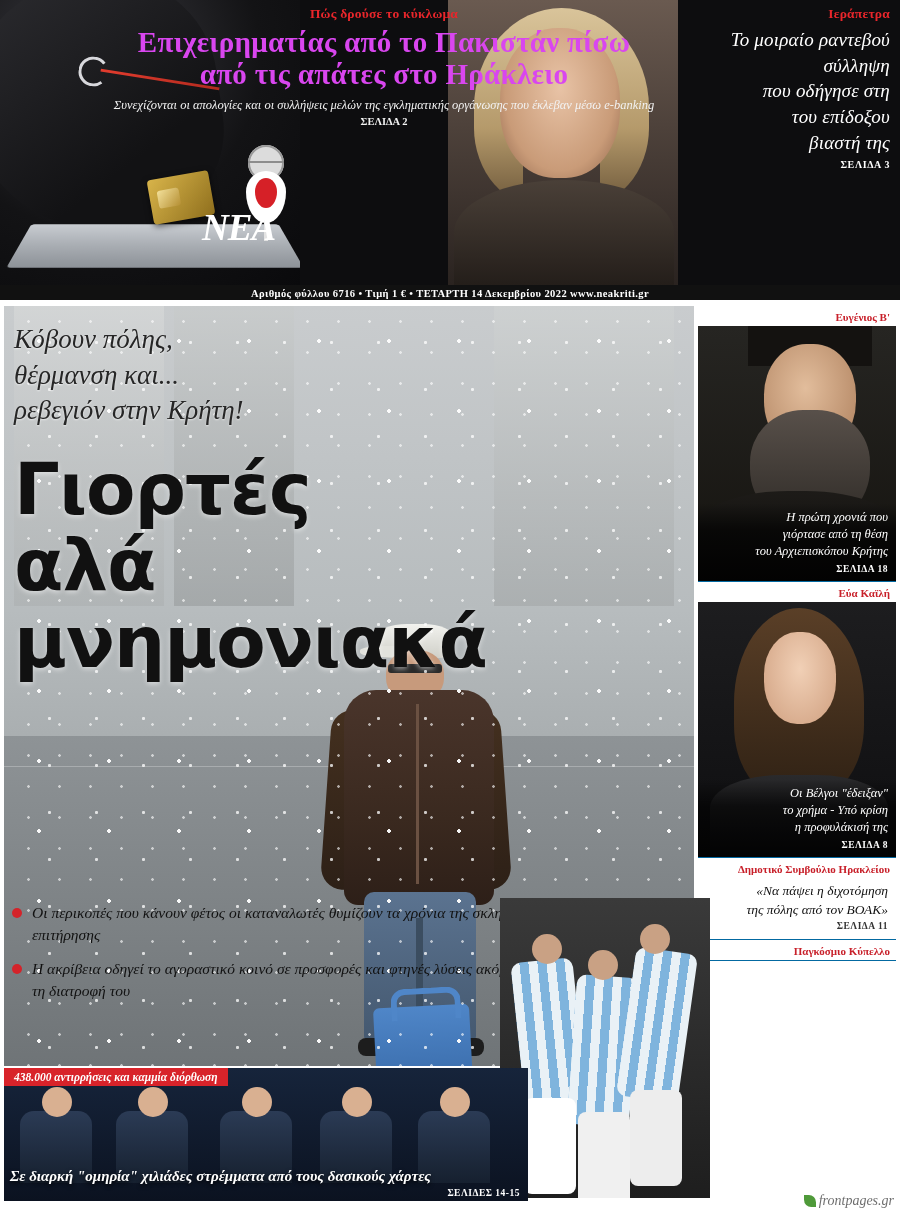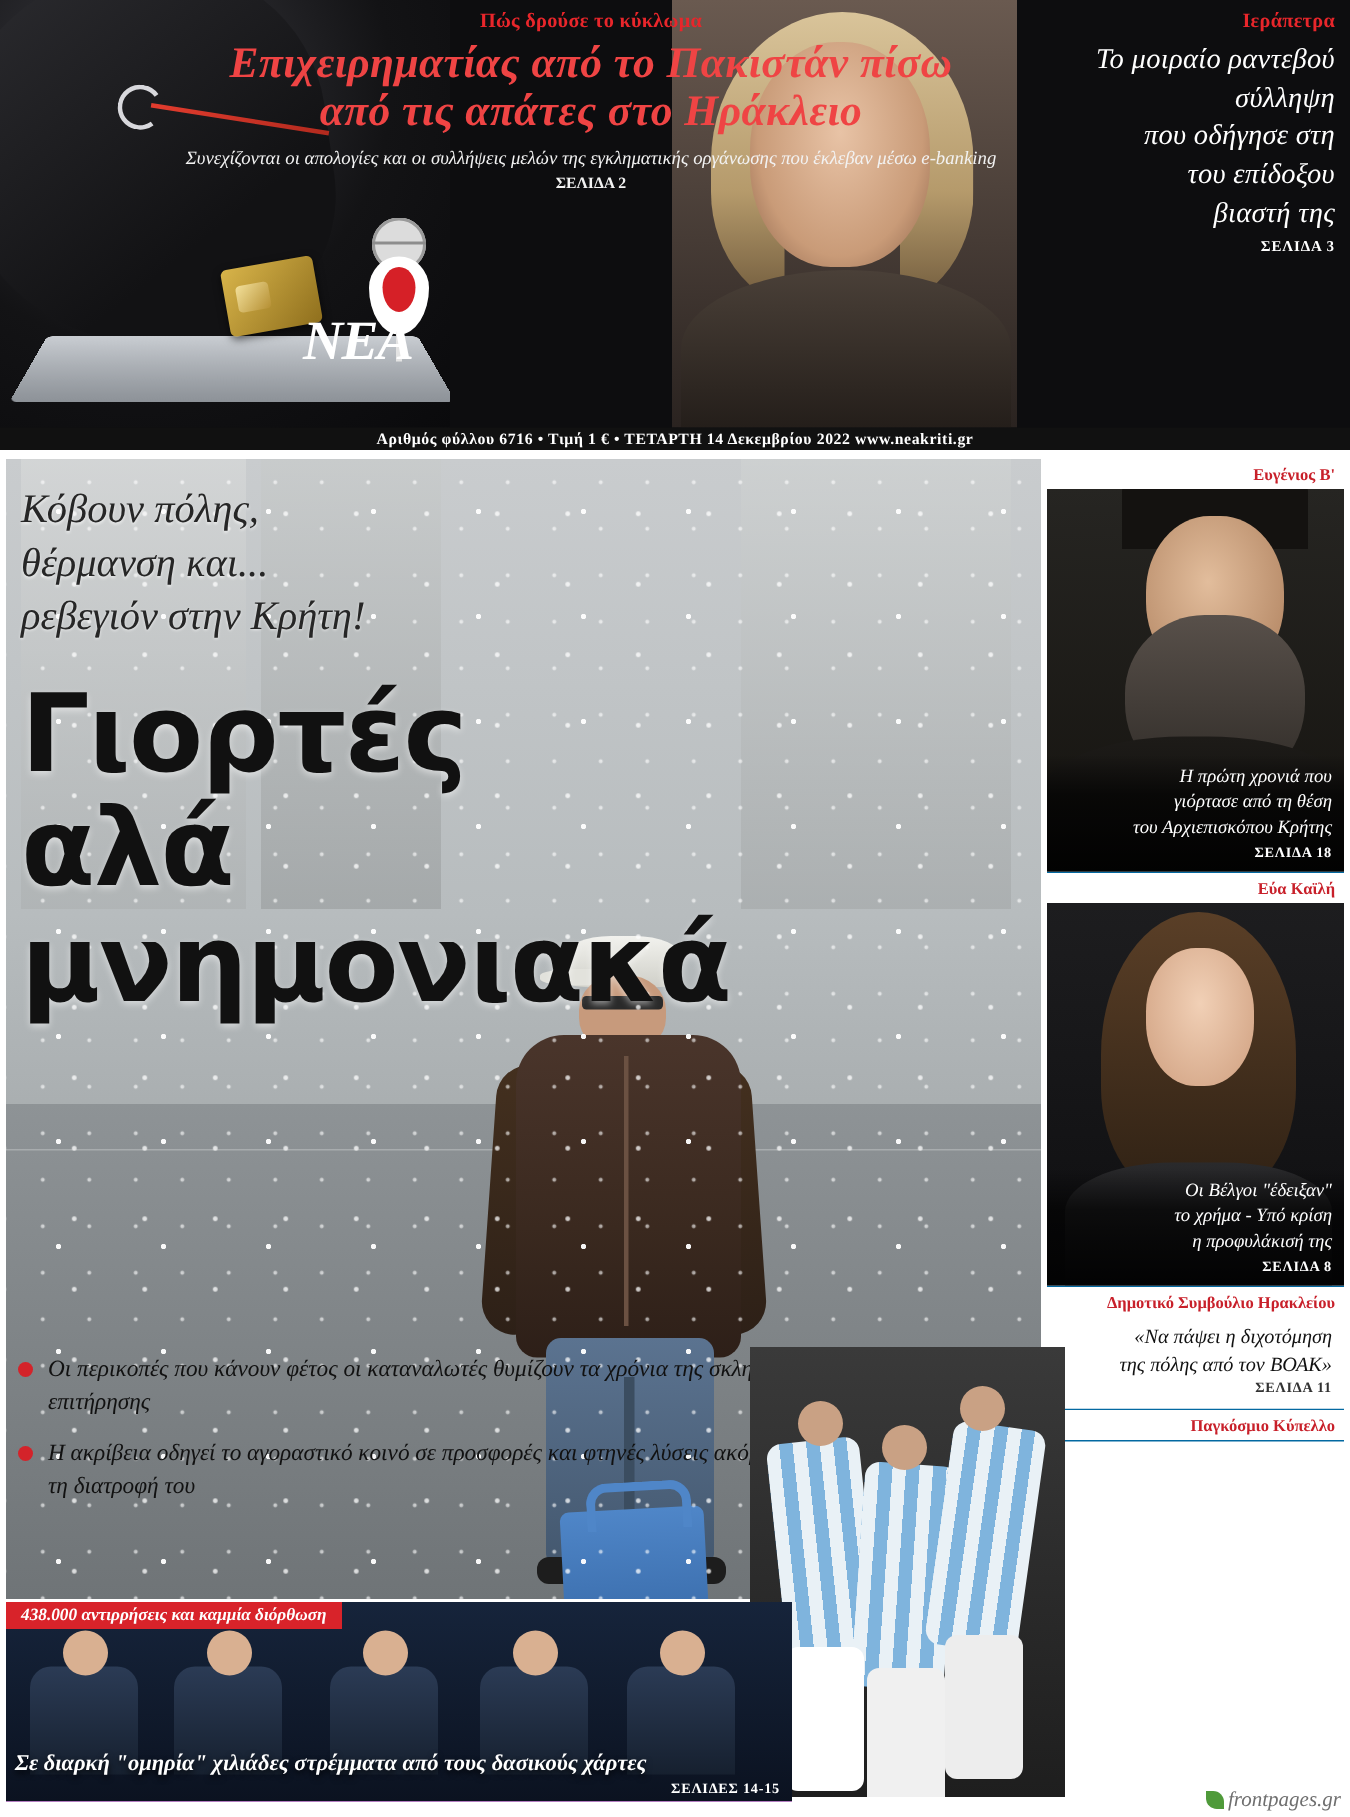--- a/index.html
+++ b/index.html
@@ -51,30 +51,30 @@
     background:linear-gradient(135deg,#d8b44a,#8f6f1d);
     border-radius:4px; transform:rotate(-10deg);
     box-shadow:0 2px 6px rgba(0,0,0,.6);
   }
   .card-chip:after{
     content:""; position:absolute; left:8px; top:12px; width:22px; height:18px;
     background:linear-gradient(135deg,#f3e09a,#b58f33); border-radius:3px;
   }
 
   .top-headline {
-    position:absolute; left:114px; top:6px; width:560px; color:#fff;
+    position:absolute; left:104px; top:6px; width:560px; color:#fff;
     text-align:center;
   }
   .kicker-red {
     color:#e8262b; font-weight:bold; font-size:13.5px;
     font-family:"Liberation Serif", serif; letter-spacing:.2px;
   }
   .top-title {
-    font-size:29px; font-weight:bold; font-style:italic; line-height:1.12;
-    margin-top:4px; letter-spacing:.3px; color:#ef4444;
+    font-size:29px; font-weight:bold; line-height:1.12;
+    margin-top:4px; letter-spacing:.3px; color:#d946ef;
   }
   .top-sub {
     font-size:12.5px; font-style:italic; line-height:1.3; margin-top:6px;
     color:#f2f2f2;
   }
   .top-sub .pagref { font-weight:bold; font-size:10.5px; font-style:normal; }
 
   .top-right-col {
     position:absolute; right:10px; top:6px; width:222px; color:#fff; text-align:right;
   }

